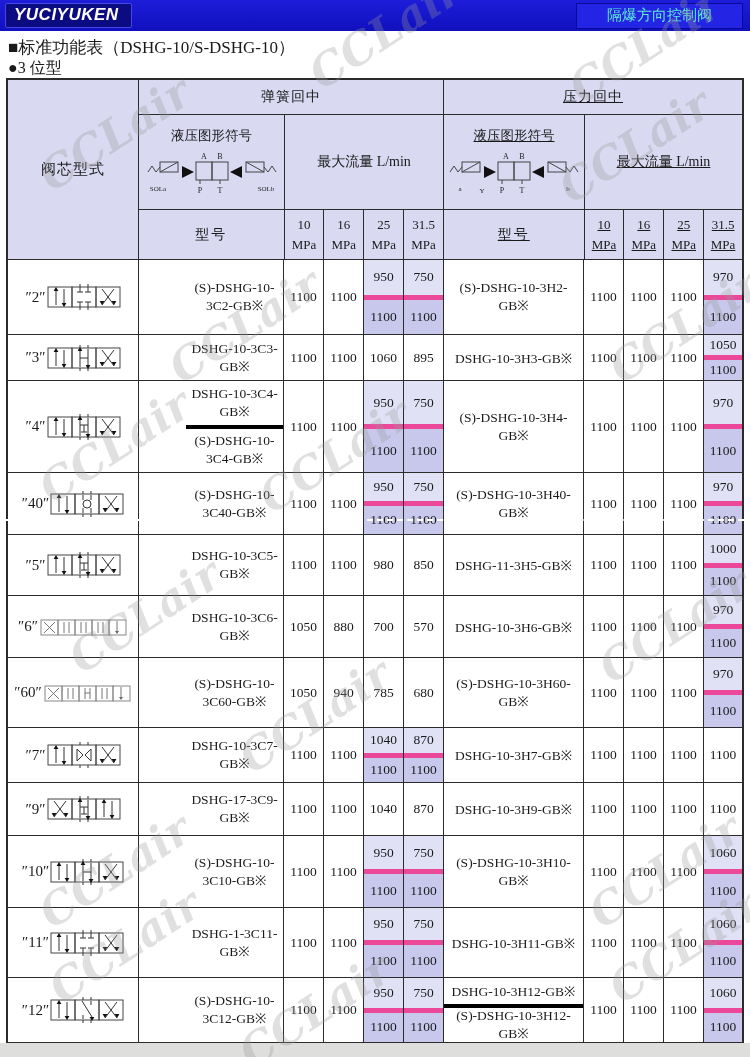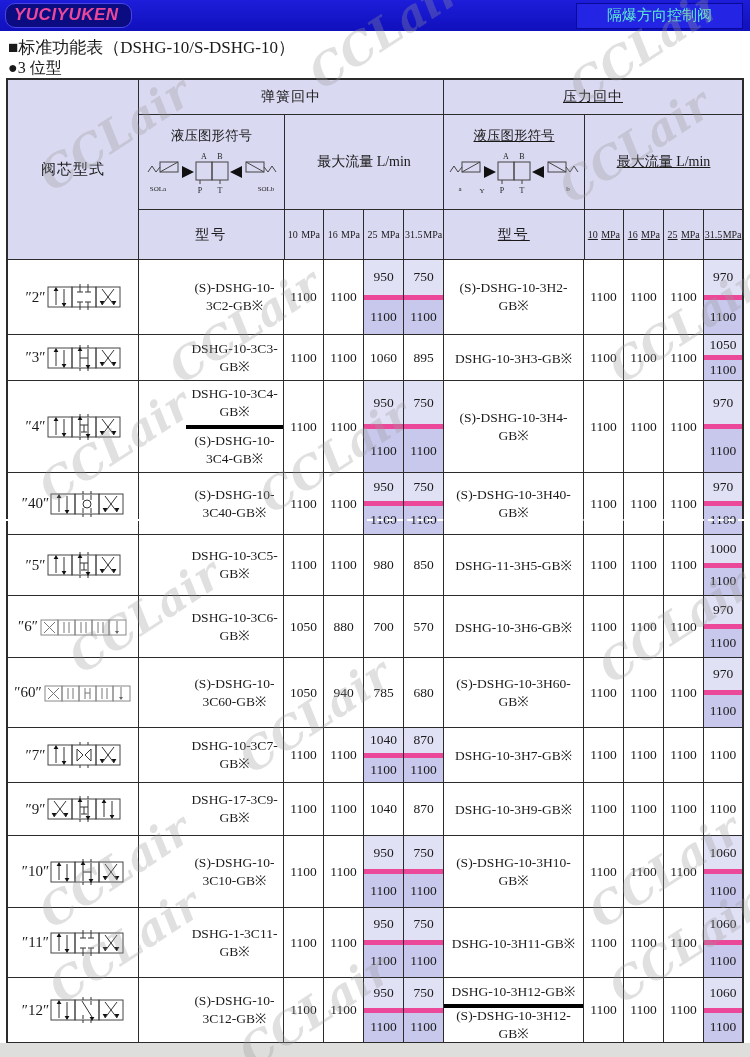--- a/index.html
+++ b/index.html
@@ -10,23 +10,23 @@
     margin:0 auto;
   }
   
   .topbar{
     position:absolute; left:0; top:0; width:750px; height:31px;
     background:linear-gradient(#1d1dda,#1010bd);
     display:flex; align-items:center; justify-content:space-between;
     padding:0 5px;
   }
   .logo{
-    background:#0c0c82; border:1px solid #4646e8; color:#ec4899;
+    background:#0c0c82; border:1px solid #4646e8; color:#ffffff;
     font-family:"Liberation Sans", sans-serif; font-weight:bold; font-style:italic;
-    font-size:17px; letter-spacing:.5px; padding:1px 12px 2px 8px; border-radius:10px;
+    font-size:17px; letter-spacing:.5px; padding:1px 12px 2px 8px; border-radius:2px;
   }
   .bar-title{
     color:#5eead4; font-size:15px; background:#2424e4; border:1px solid #0a0a96;
     padding:2px 30px 3px 30px; margin-right:2px;
   }
   .sec-title{ position:absolute; left:8px; top:36px; font-size:17px; }
   .sec-sub{ position:absolute; left:8px; top:58px; font-size:16px; }
 
   
   .tbl{
@@ -42,22 +42,22 @@
   .hgroup.left{ width:305px; } .hgroup.right{ width:299px;text-decoration:underline; }
   .hg-name{ height:35px; display:flex; align-items:center; justify-content:center; font-size:14px; border-bottom:1px solid #2b2b2b; letter-spacing:1px;}
   .hg-mid{ height:95px; display:flex; border-bottom:1px solid #2b2b2b;}
   .hg-sym{ display:flex; flex-direction:column; align-items:center; justify-content:center; gap:4px; font-size:13.5px; }
   .left  .hg-sym{ width:145px; } .right .hg-sym{ width:140px; }
   .hg-flow{ flex:1; display:flex; align-items:center; justify-content:center; font-size:14px; border-left:1px solid #2b2b2b;}
   .hg-bot{ height:49px; display:flex; }
   .hg-model{ display:flex; align-items:center; justify-content:center; font-size:14px; letter-spacing:2px;text-align:right;}
   .left .hg-model{ width:145px; } .right .hg-model{ width:140px; }
   .pcell{
-    width:40px; border-left:1px solid #2b2b2b; display:flex; flex-direction:row;
-    align-items:center; justify-content:space-evenly; font-size:10px; line-height:1;
+    width:40px; border-left:1px solid #2b2b2b; display:flex; flex-direction:column;
+    align-items:center; justify-content:space-evenly; font-size:13px; line-height:1;
   }
   .pcell.lastcol{ width:39px; }
 
   .trow{ display:flex; border-top:1px solid #2b2b2b; background:#fff; }
   .spool-cell{
     width:130px; display:flex; align-items:center; justify-content:center; gap:1px;
     padding:0 1px;
   }
   .spool-label{ font-size:15px; white-space:nowrap; }
   .model-cell{ display:flex; flex-direction:column; border-left:1px solid #2b2b2b; }

